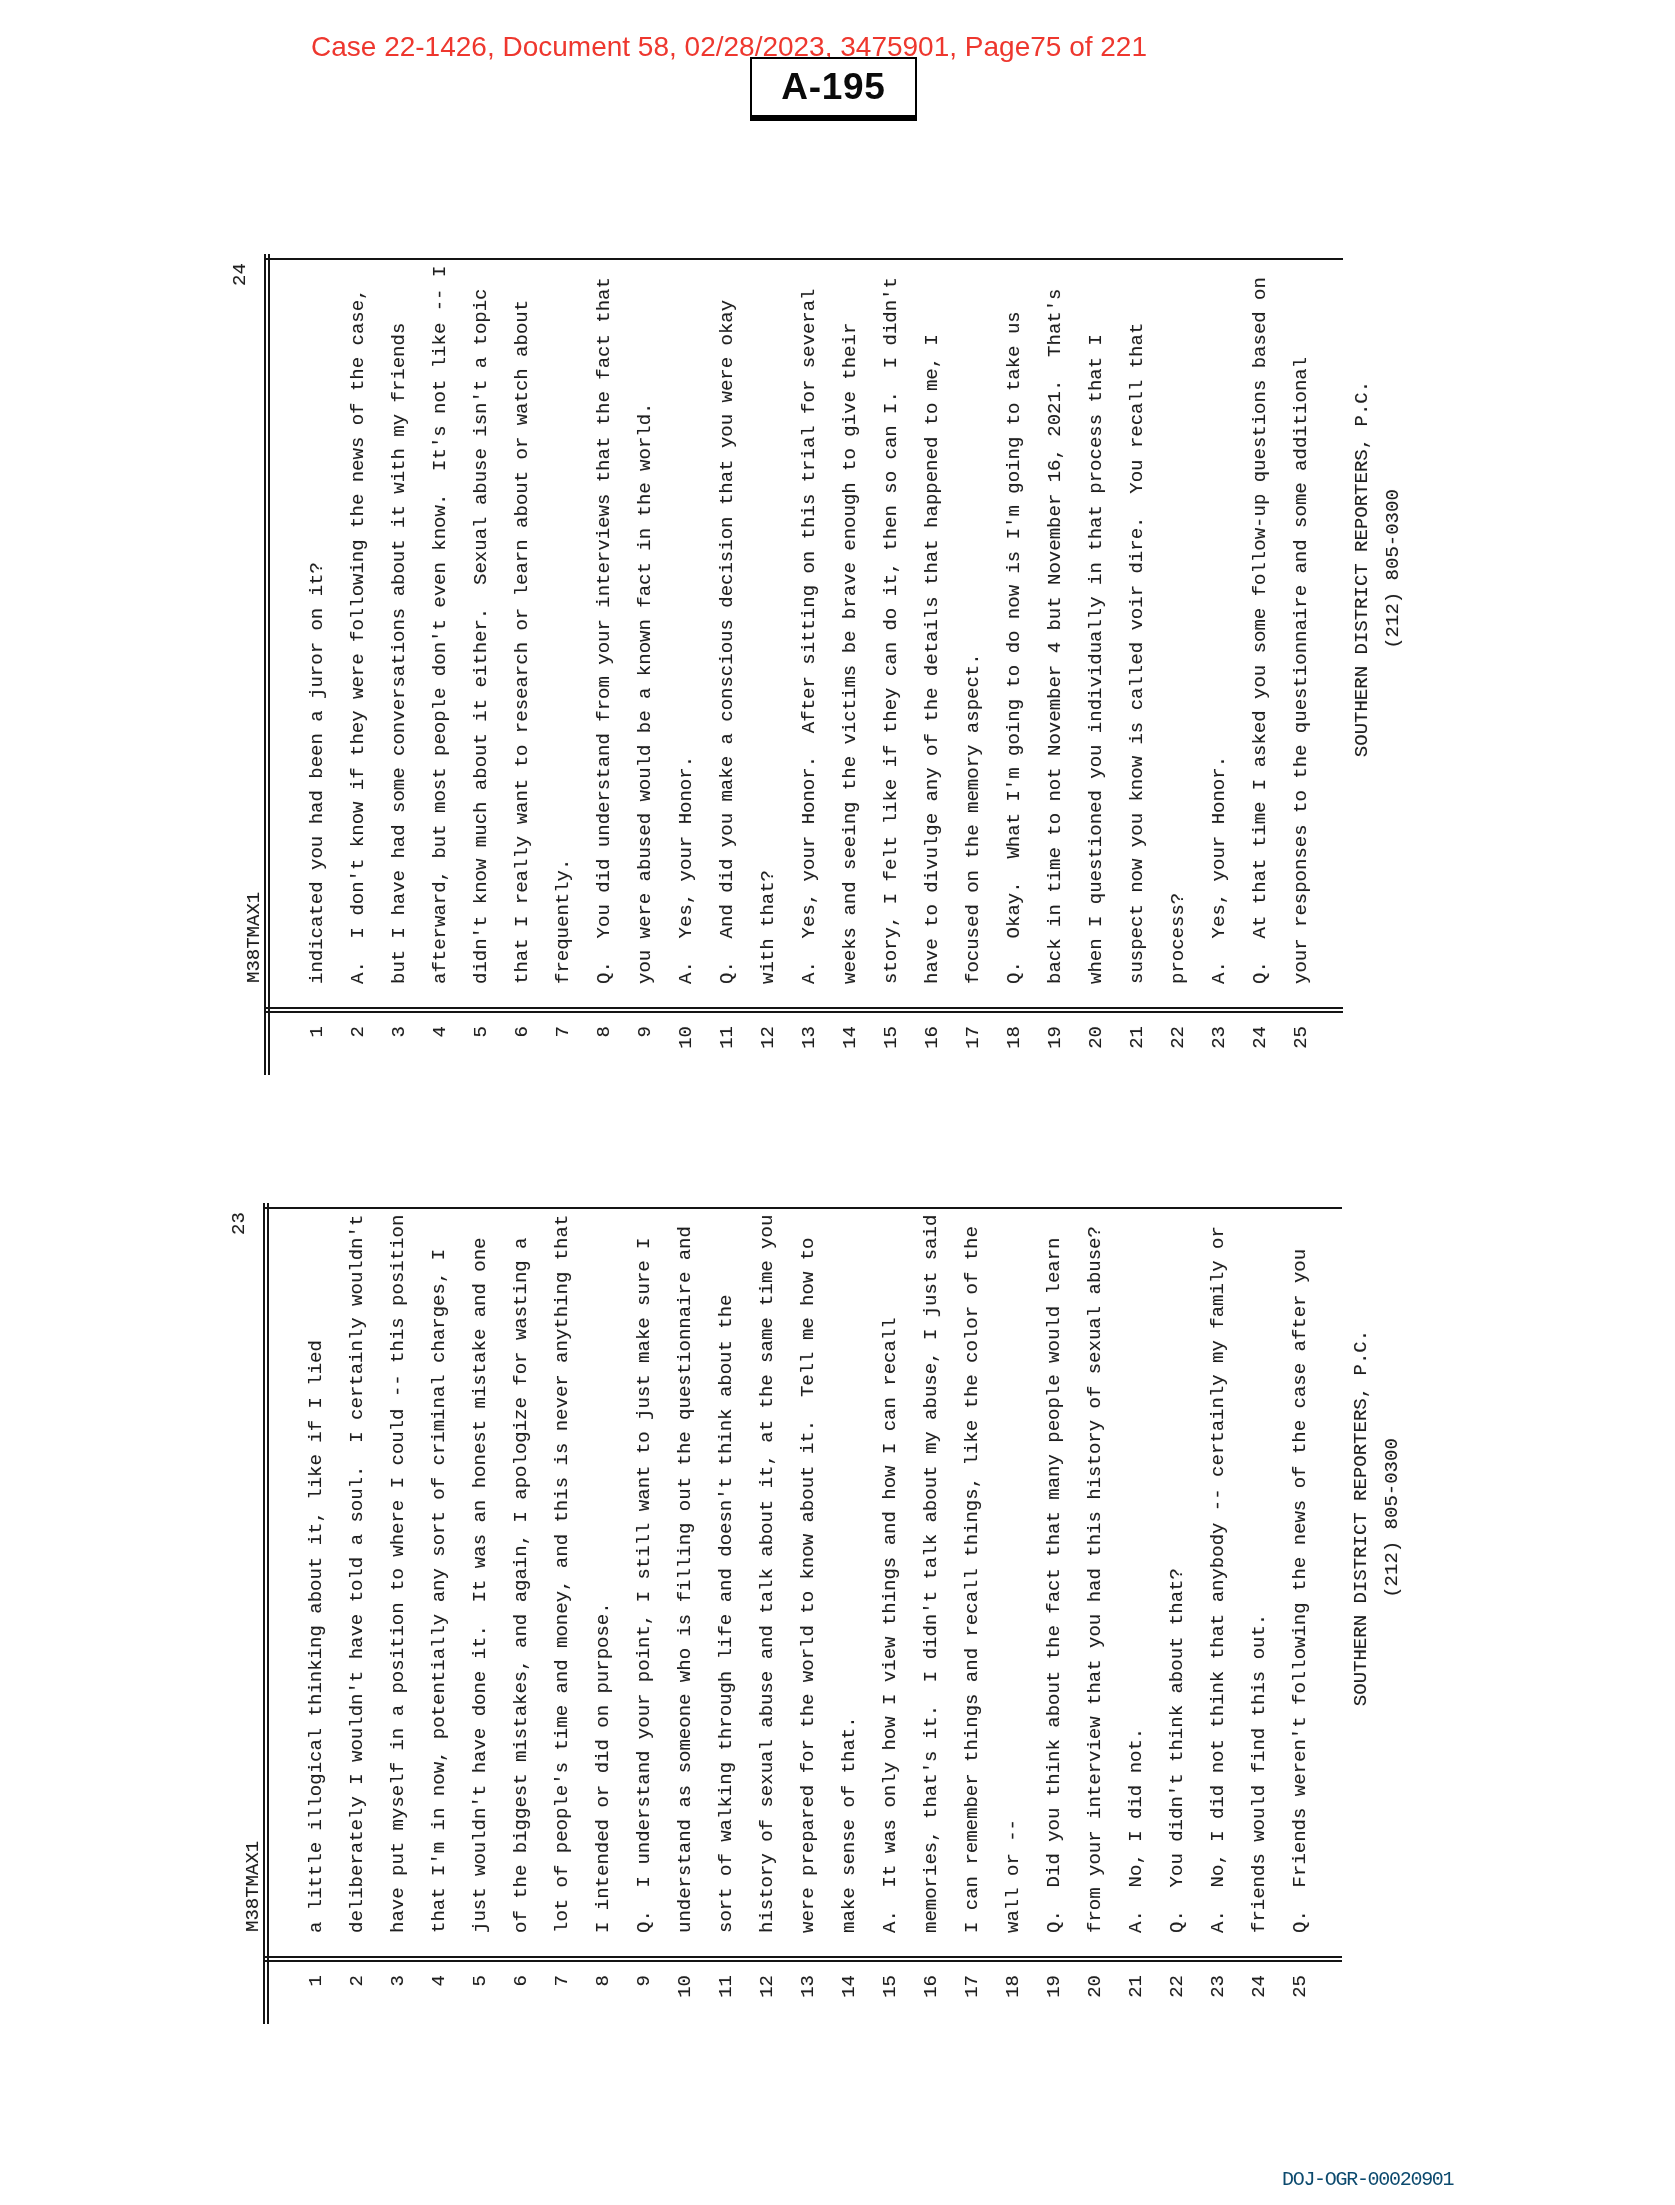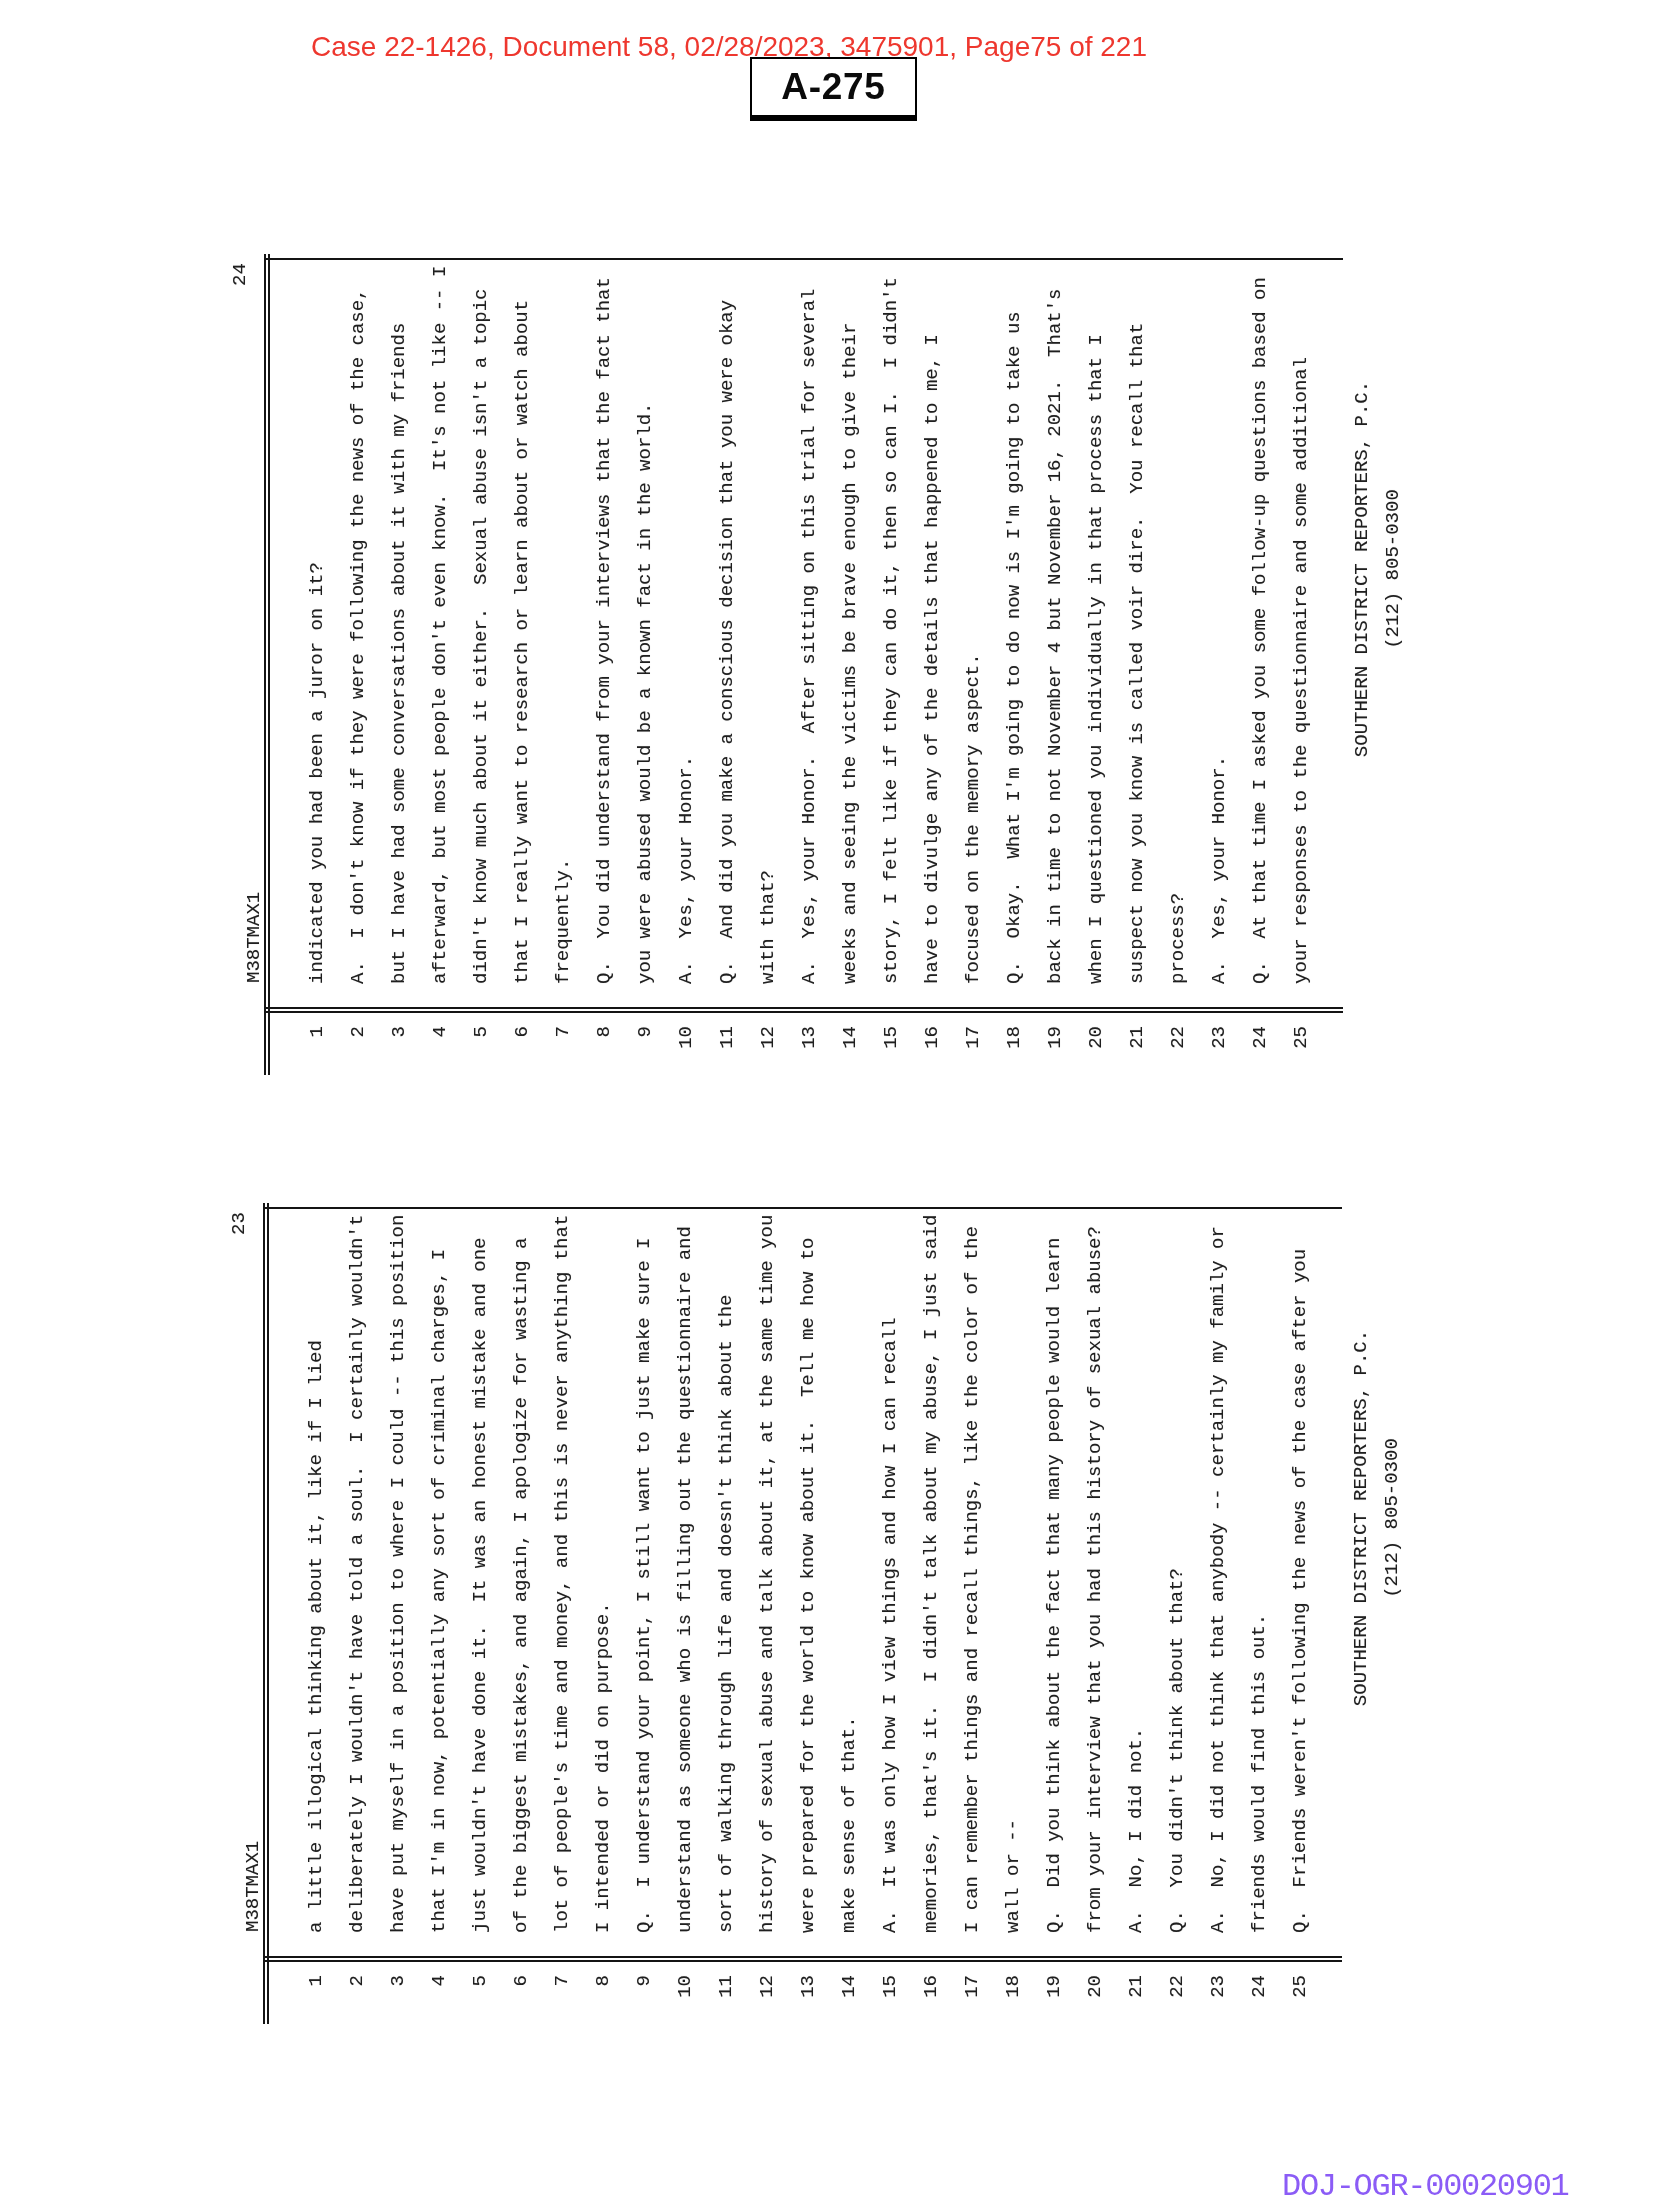--- a/index.html
+++ b/index.html
@@ -10,21 +10,21 @@
   .case-header{position:absolute;top:32px;left:0;width:1458px;text-align:center;
       font-family:"Liberation Sans","DejaVu Sans",sans-serif;
       font-size:28px;line-height:1.1;color:#ee372e;letter-spacing:0px;}
   .stamp-box{position:absolute;left:750px;top:57px;width:163px;height:56px;
       border:2.6px solid #000;border-bottom-width:6px;background:#fff;
       display:flex;align-items:center;justify-content:center;
       font-family:"Liberation Sans","DejaVu Sans",sans-serif;
       font-weight:bold;font-size:37px;color:#0a0a0a;letter-spacing:0.7px;}
   .bates{position:absolute;left:1282px;top:2168px;
       font-family:"Liberation Mono","DejaVu Sans Mono",monospace;
-      font-size:32px;letter-spacing:-1.3px;color:#8b5cf6;}
+      font-size:20px;letter-spacing:-1.3px;color:#0c4a6e;}
 
   
   .page-rot-wrap{position:absolute;width:1182px;height:824px;}
   .page-rot-wrap.p-top{left:230px;top:254px;}
   .page-rot-wrap.p-bottom{left:229px;top:1203px;}
 
   .tpage{position:absolute;top:0;left:0;width:821px;height:1182px;
       transform-origin:0 0;transform:rotate(-90deg) translateX(-821px);
       font-size:19px;line-height:1;color:#1f1f1f;
       text-shadow:0 0 0.7px rgba(20,20,20,.35);}
@@ -45,21 +45,21 @@
 
   .tfooter{position:absolute;top:1117px;left:309px;width:394px;
       text-align:center;line-height:31px;white-space:pre;}
 </style>
 </head>
 <body>
 
 <div class="case-header" style="color: rgb(238, 55, 46);">Case 22-1426, Document 58, 02/28/2023, 3475901, Page75 of 221</div>
 
 <div class="stamp-box">
-  <span>A-275</span>
+  <span>A-195</span>
 </div>
 
 <div class="page-rot-wrap p-top">
   <div class="tpage">
     <div class="pagenum">24</div>
     <div class="hdr-id">M38TMAX1</div>
     <div class="rule-top"></div>
     <div class="rule-nums"></div>
     <div class="rule-right"></div>
     <div class="tlines">

